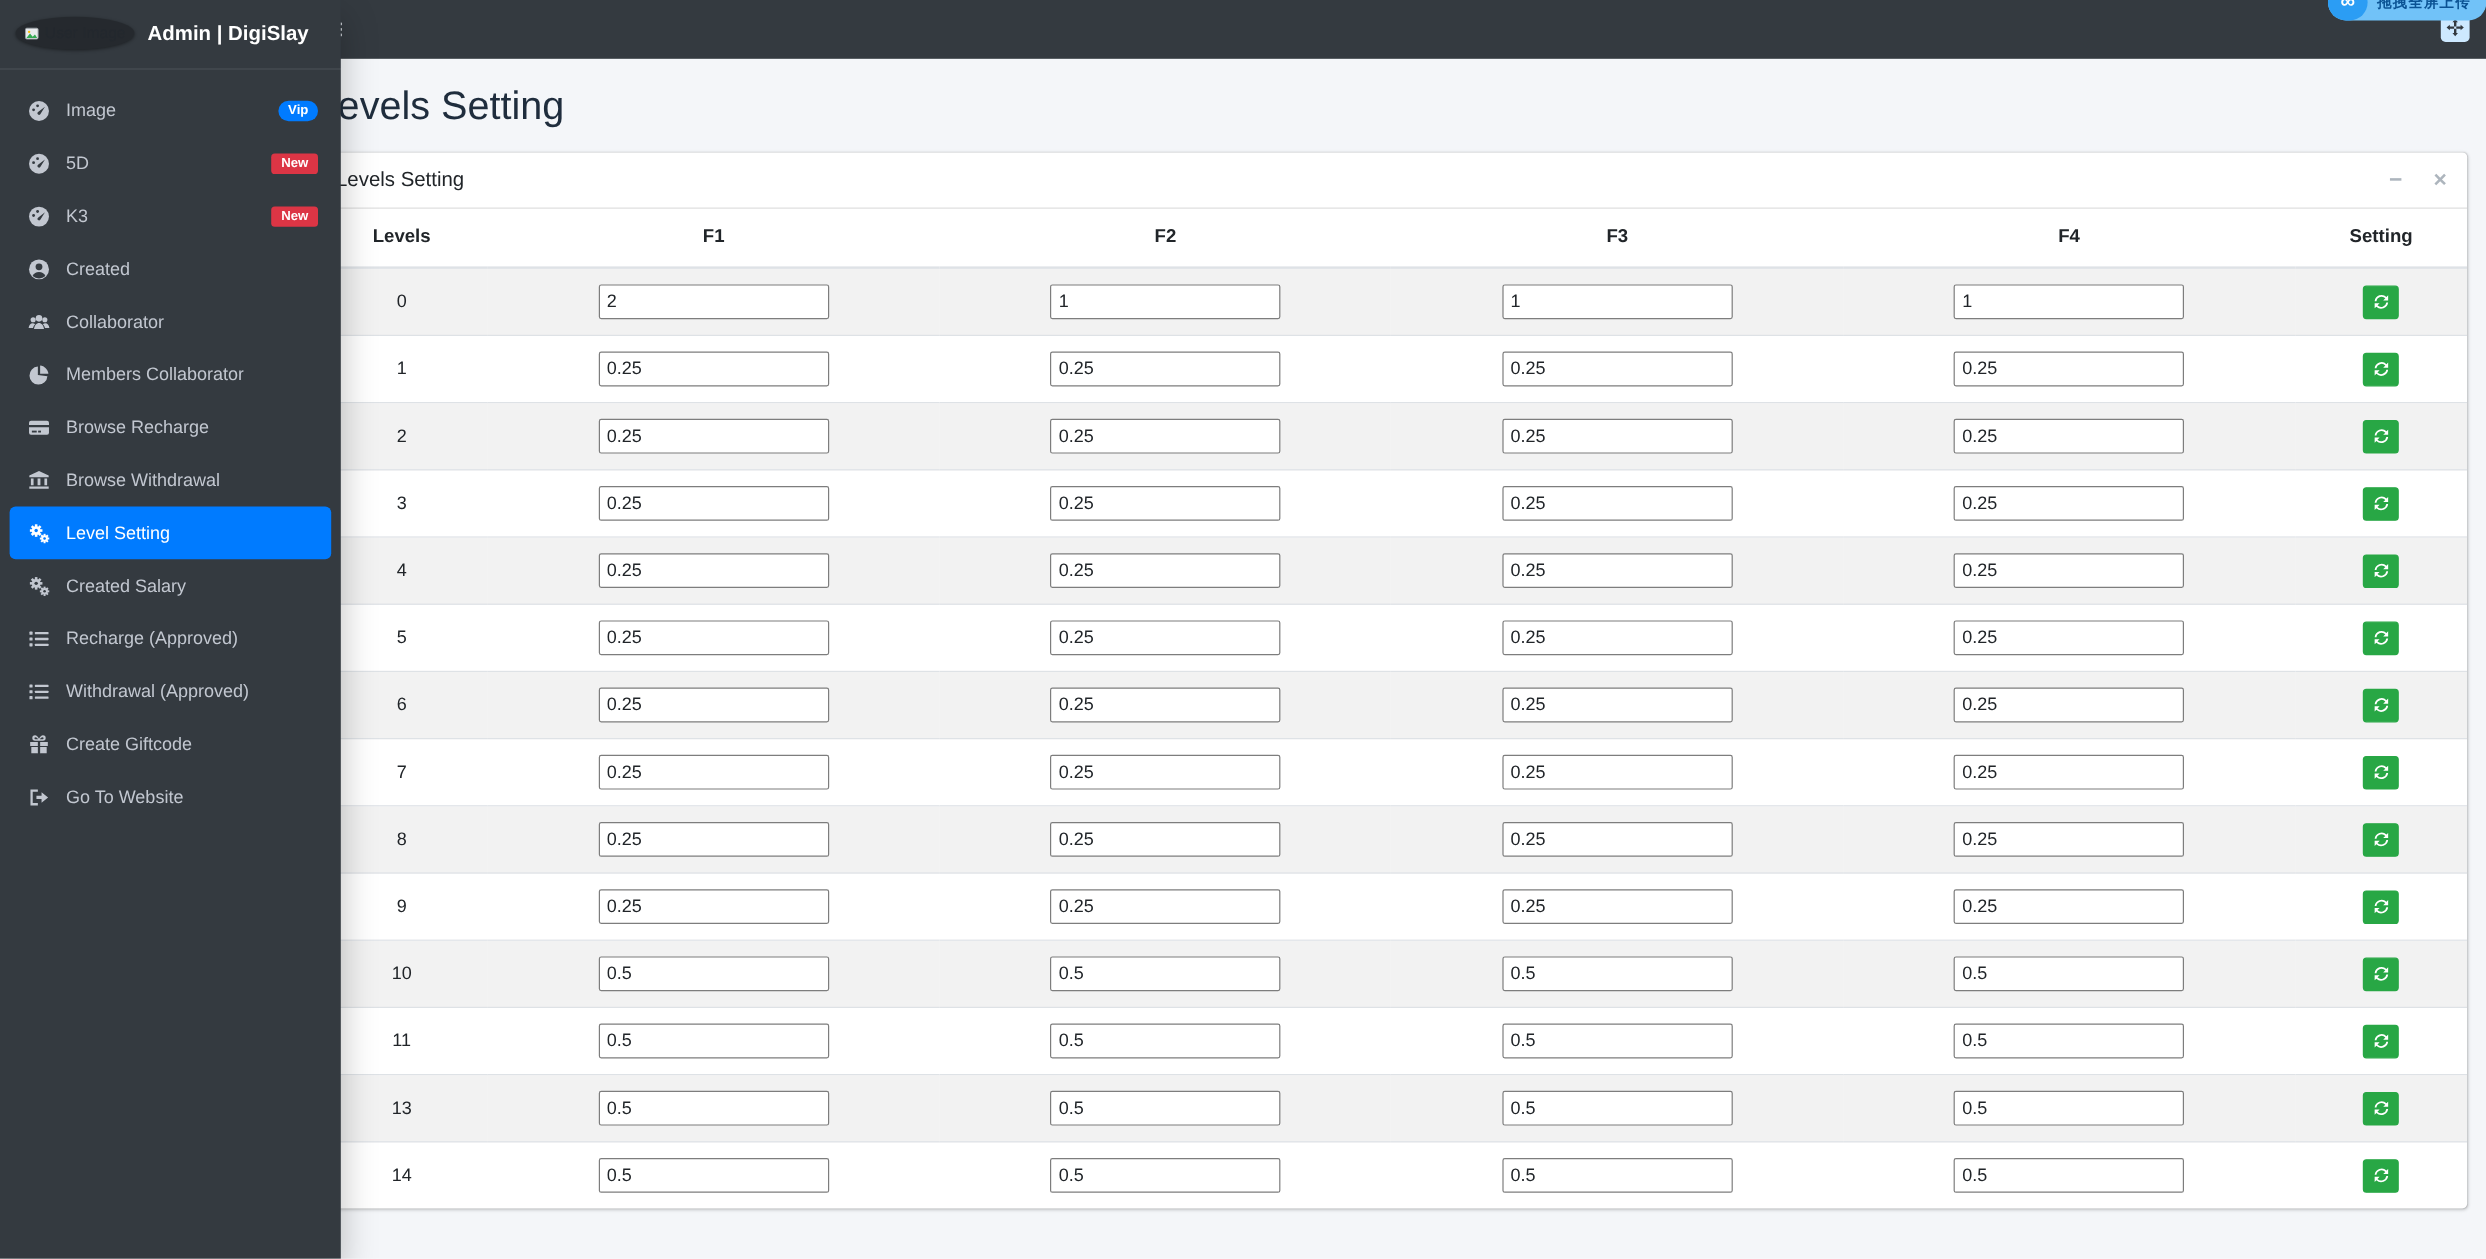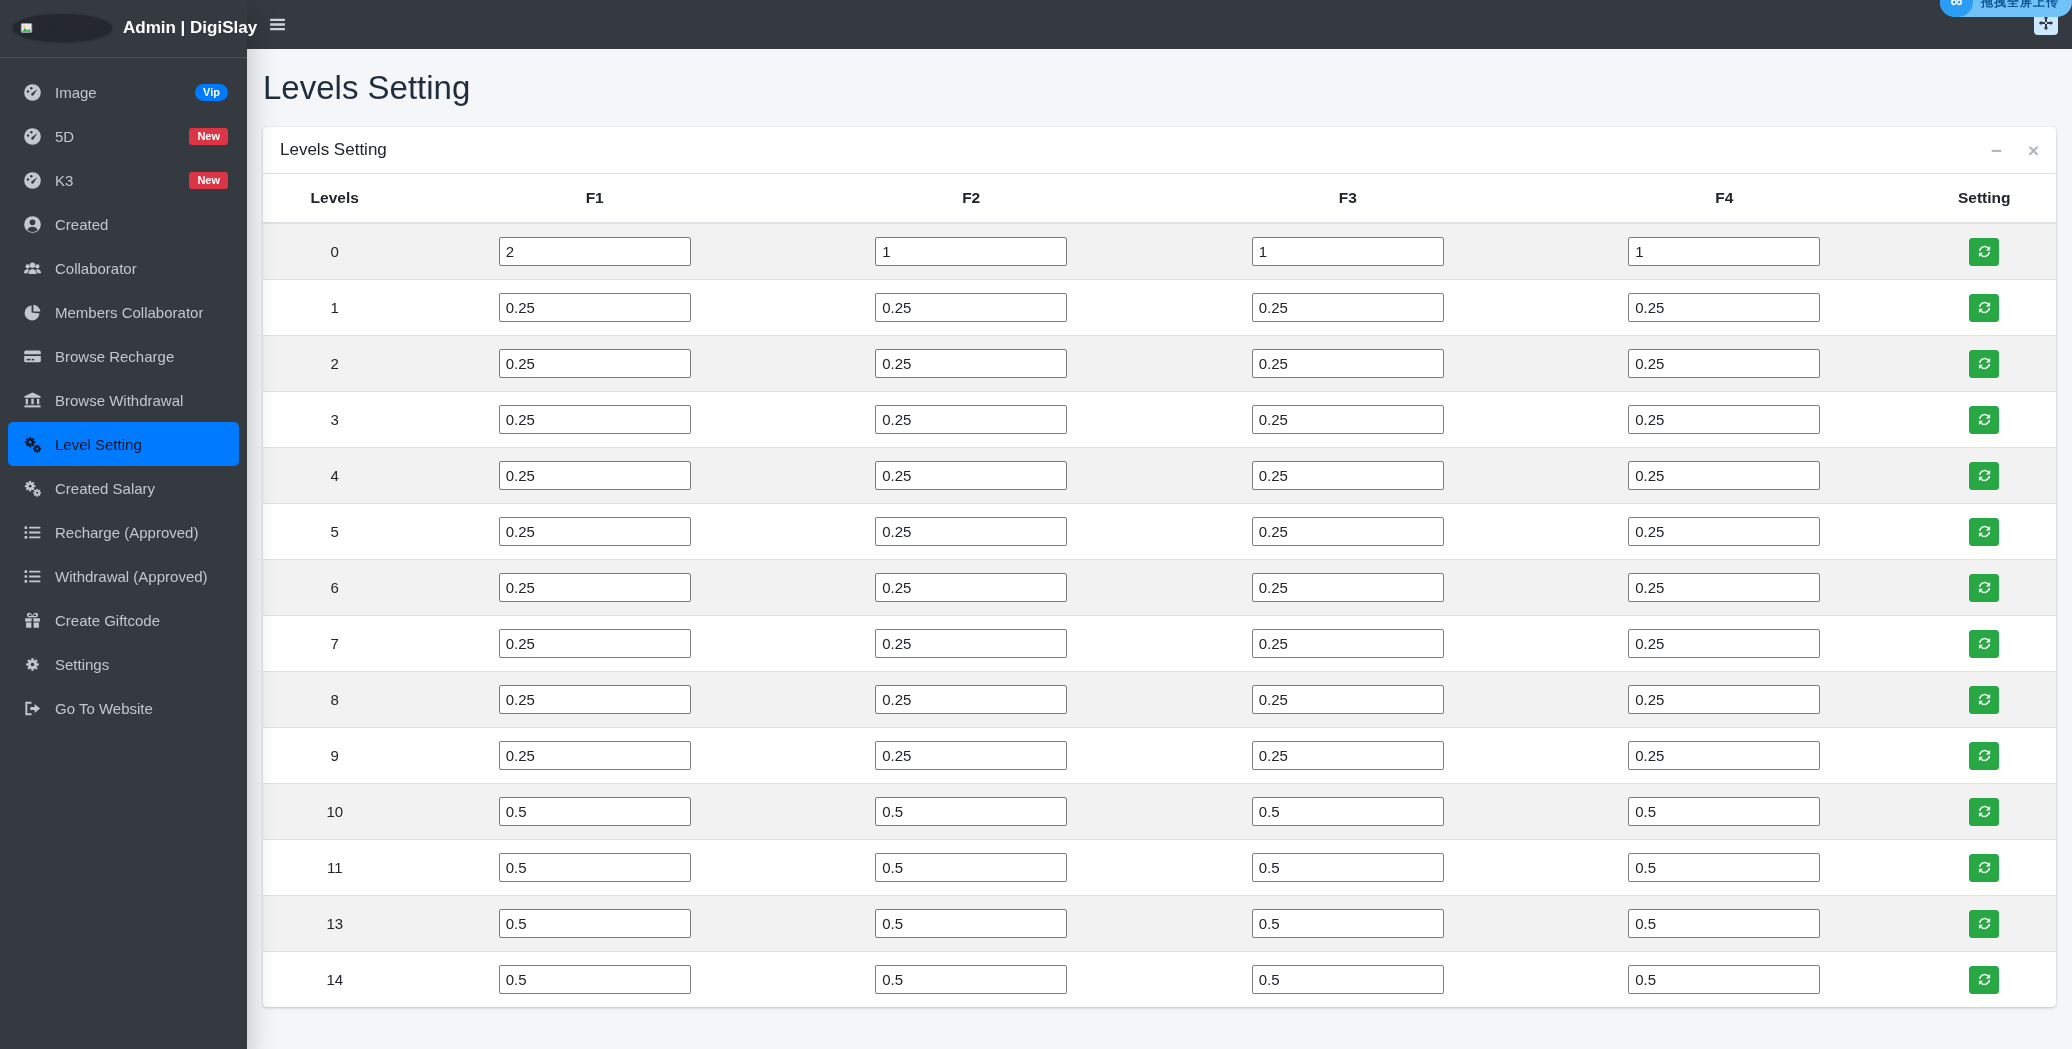--- a/index.html
+++ b/index.html
@@ -6,21 +6,21 @@
   html,body { width:2072px; height:1049px; }
   body {
     font-family: "Liberation Sans", sans-serif;
     background:#f4f6f9;
     overflow:hidden;
     position:relative;
     color:#212529;
   }
   
   .sidebar {
-    position:absolute; left:0; top:0; bottom:0; width:247px;
+    position:absolute; left:0; top:0; bottom:0; width:284px;
     background:#343a40; z-index:3;
     box-shadow: 0 14px 28px rgba(0,0,0,.25);
   }
   .user-panel {
     display:flex; align-items:center;
     padding:14px 12px 16px 13px;
     border-bottom:1px solid rgba(255,255,255,.13);
   }
   .avatar {
     width:99px; height:27px; flex:0 0 auto;
@@ -33,21 +33,21 @@
   }
   .avatar svg { flex:0 0 auto; }
   .brand-text { color:#fff; font-size:17px; font-weight:600; margin-left:11px; white-space:nowrap; }
   .nav { padding:12px 8px 0 8px; }
   .nav-item {
     display:flex; align-items:center;
     height:44px; padding:0 11px; margin-bottom:0;
     border-radius:5px; color:#c2c7d0; font-size:15px;
     cursor:pointer; white-space:nowrap;
   }
-  .nav-item.active { background:#007bff; color:#0f172a; }
+  .nav-item.active { background:#007bff; color:#ffffff; }
   .nav-icon { width:26px; display:inline-flex; justify-content:center; margin-right:10px; flex:0 0 auto; }
   .nav-icon svg { width:19px; height:19px; }
   .nav-label { overflow:hidden; text-overflow:ellipsis; }
   .nav-badge {
     margin-left:auto; color:#fff; font-size:11px; font-weight:700;
     padding:3px 8px; line-height:1; border-radius:8px; flex:0 0 auto;
   }
   
   .main { margin-left:247px; height:100%; }
   .navbar {
@@ -332,36 +332,20 @@
             <path d="M5.2 1.5c1.1 0 2 .9 2.8 2.4.8-1.5 1.7-2.4 2.8-2.4a1.9 1.9 0 0 1 0 3.8H5.2a1.9 1.9 0 0 1 0-3.8zm.3 1.3a.7.7 0 0 0 0 1.4h1.9c-.5-.9-1.2-1.4-1.9-1.4zm5 0c-.7 0-1.4.5-1.9 1.4h1.9a.7.7 0 0 0 0-1.4z"></path>
             <path d="M1.8 6.1h12.4v2.8H1.8z"></path>
             <path d="M2.6 9.7h4.7V14H2.6zM8.7 9.7h4.7V14H8.7z"></path>
             <rect x="7.2" y="6.1" width="1.6" height="7.9" fill="#343a40"></rect>
           </svg>
         </span>
     <span class="nav-label">Create Giftcode</span>
 
   </div>
 
-  <div class="nav-item">
-    <span class="nav-icon">
-          <svg viewBox="0 0 16 16" fill="currentColor">
-            <g transform="translate(8 8)">
-              <rect x="-1" y="-5.3" width="2" height="10.6"></rect>
-              <rect x="-1" y="-5.3" width="2" height="10.6" transform="rotate(45)"></rect>
-              <rect x="-1" y="-5.3" width="2" height="10.6" transform="rotate(90)"></rect>
-              <rect x="-1" y="-5.3" width="2" height="10.6" transform="rotate(135)"></rect>
-            </g>
-            <circle cx="8" cy="8" r="3.8"></circle>
-            <circle cx="8" cy="8" r="1.5" fill="#343a40"></circle>
-          </svg>
-        </span>
-    <span class="nav-label">Settings</span>
-
-  </div>
 
   <div class="nav-item">
     <span class="nav-icon">
           <svg viewBox="0 0 16 16" fill="currentColor">
             <path d="M2 2.4h5.2V4H3.6v8h3.6v1.6H2z"></path>
             <path d="M9.8 4.3L14.4 8l-4.6 3.7V9.2H6.2V6.8h3.6z"></path>
           </svg>
         </span>
     <span class="nav-label">Go To Website</span>
 

